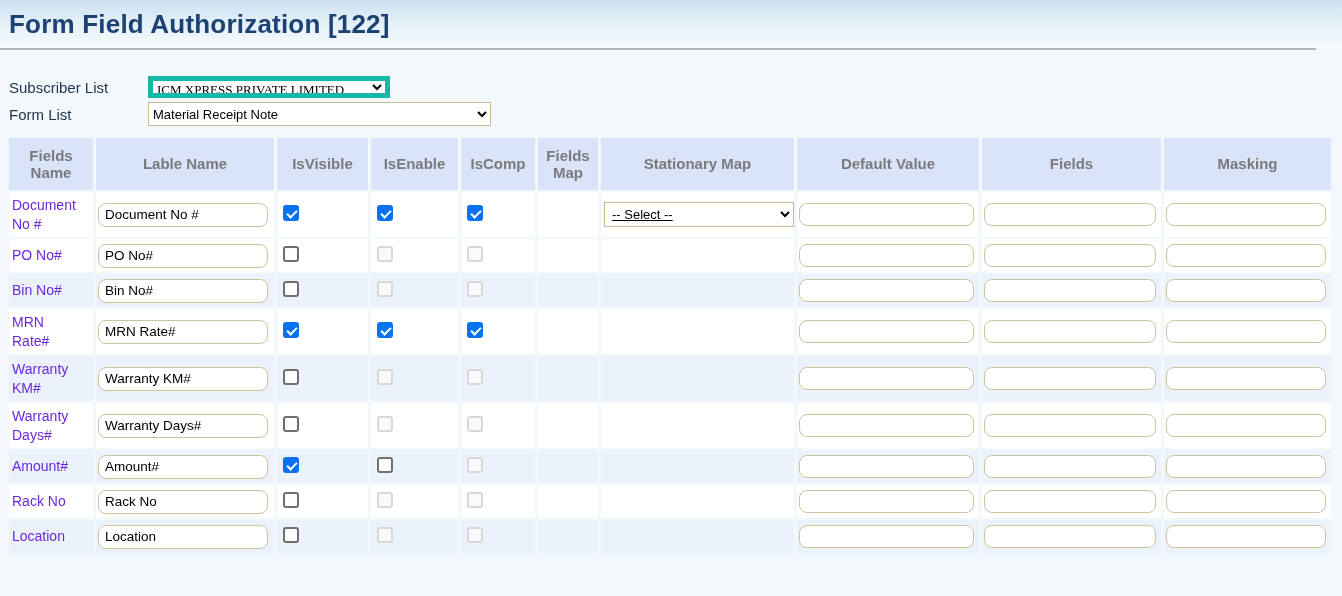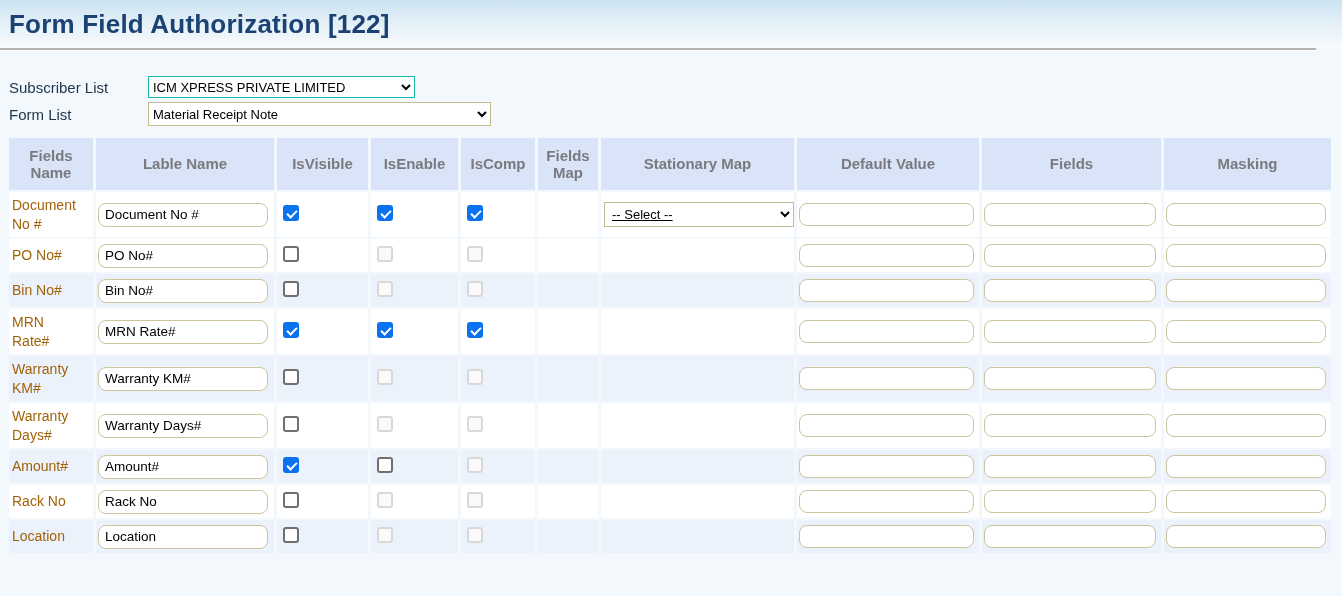--- a/index.html
+++ b/index.html
@@ -24,36 +24,36 @@
   }
   
   .controls { margin:26px 0 10px 9px; }
   .ctrl-row { display:flex; align-items:center; margin-bottom:4px; }
   .ctrl-label {
     width:139px; font-size:15px; color:#22374e;
   }
   select {
     font-family:inherit; font-size:13px; color:#000; background:#fff;
   }
-  .subscriber-select { width:267px; height:22px; border:1px solid #14b8a6; }
+  .subscriber-select { width:242px; height:22px; border:5px solid #14b8a6;font-family:Liberation Serif, serif; }
   .form-select  { width:343px; height:24px; border:1px solid #c3bc93; }
   
   table {
     border-collapse:separate; border-spacing:3px 2px;
     table-layout:fixed; margin-left:6px;
   }
   th {
     background:#d9e4f8; color:#7a7a7e;
     font-size:15px; font-weight:bold; text-align:center;
     line-height:1.15; padding:3px 1px; vertical-align:middle;
   }
   td { vertical-align:middle; font-size:14px; }
   tr.alt td { background:#ecf2fb; }
   tr.plain td { background:#ffffff; }
-  .c-name { padding-left:3px; white-space:pre-line; line-height:1.3; color:#a16207; }
+  .c-name { padding-left:3px; white-space:pre-line; line-height:1.3; color:#6d28d9; }
   
   .tan-input {
     font-family:inherit; font-size:13.5px; color:#000; background:#fff;
     border:1px solid #cbc49c; border-radius:8px; outline:none;
   }
   .lable-input { width:170px; height:24px; padding:0 6px; margin-left:2px; }
   .round-input { width:96%; height:23px; padding:0 8px; margin-left:2px; }
   .smap-select {
     width:190px; height:25px; border:1px solid #c3bc93; margin-left:3px;
     padding-left:3px;

